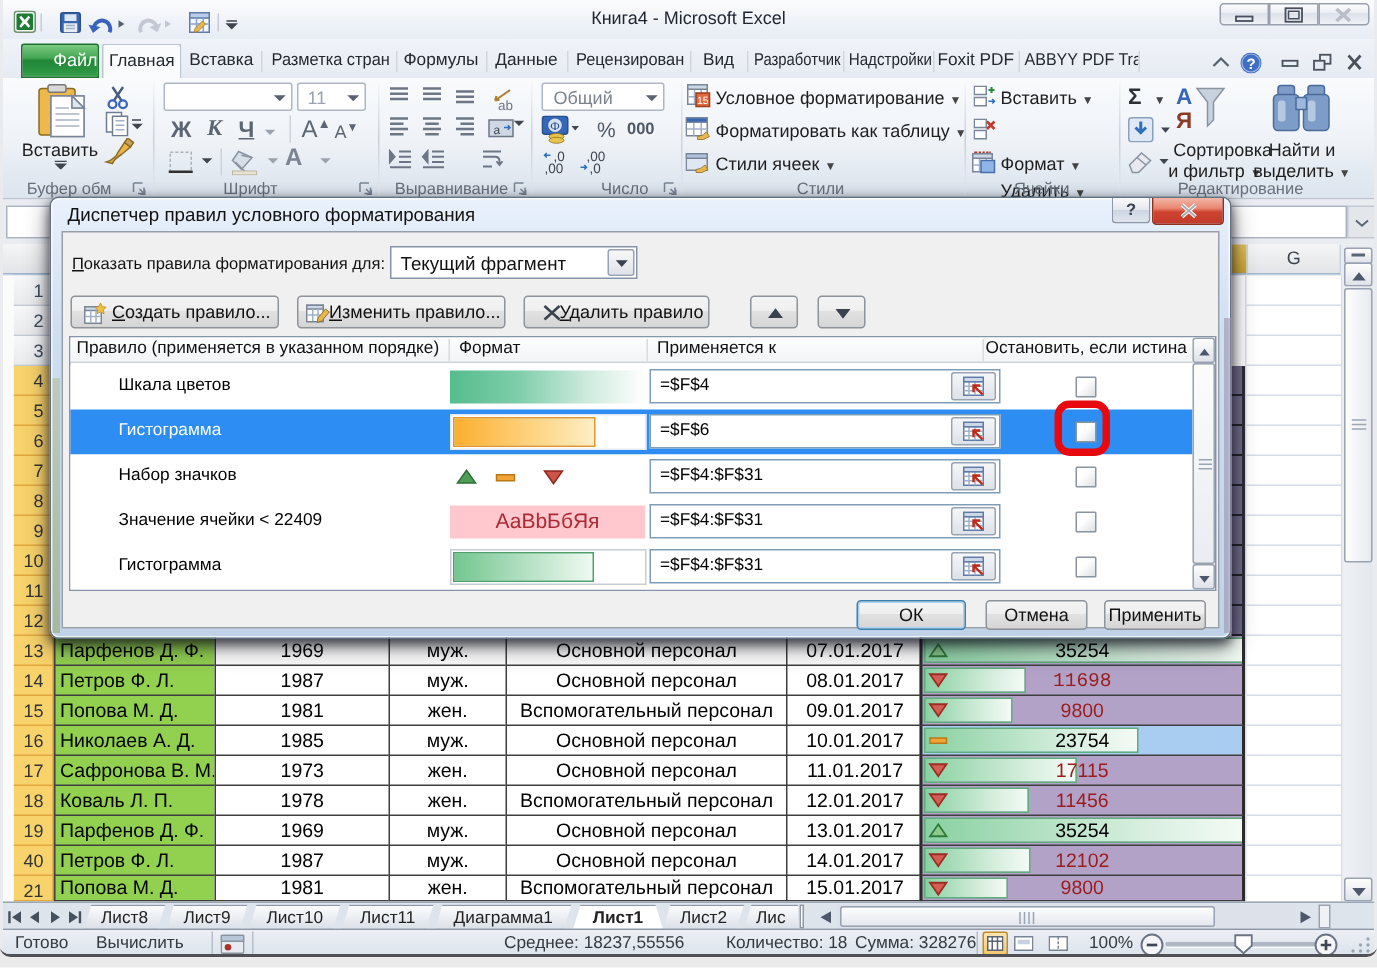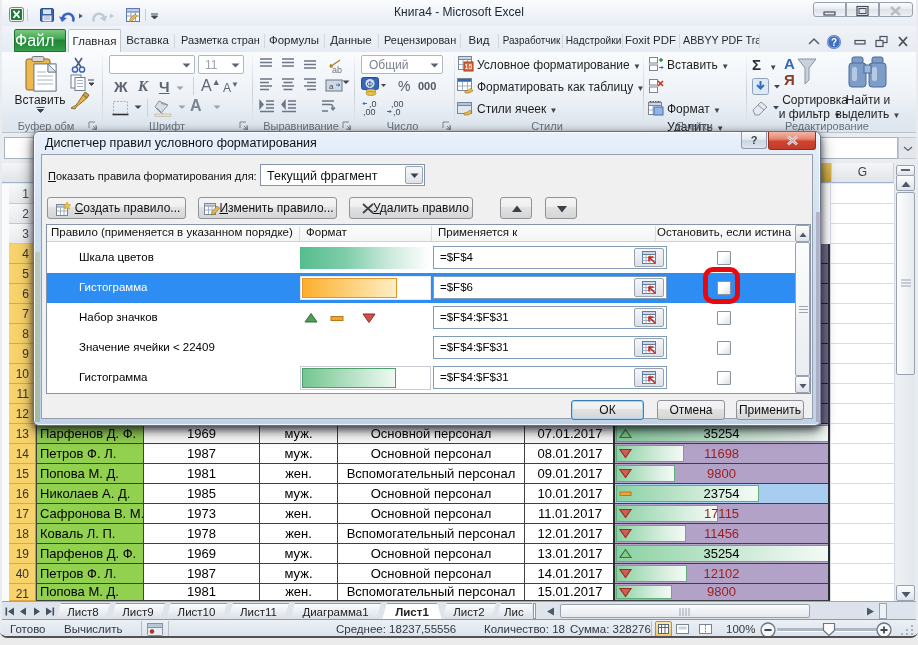--- a/index.html
+++ b/index.html
@@ -13,21 +13,21 @@
     background:linear-gradient(#fbfcfd,#eef2f8 60%,#e7edf5); border-left:2px solid #e7e9ec; border-right:2px solid #e7e9ec;}
   #title { position:absolute; left:0; right:0; top:5px; text-align:center; font-size:12px; color:#1e2430; }
   .winbtn { position:absolute; top:2px; height:15px; border:1px solid #98a0ab; background:linear-gradient(#fdfdfe,#e9ecf1 45%,#dde2ea 46%,#eef1f5); }
   
   #tabrow { position:absolute; left:0; top:26px; width:918px; height:26px;
     background:linear-gradient(#f0f3f8,#e6ebf3); border-left:2px solid #e7e9ec; border-right:2px solid #e7e9ec; }
   .rtab { position:absolute; top:3px; height:23px; font-size:11.5px; color:#24292f; text-align:center; line-height:22px; white-space:nowrap; overflow:hidden; }
   .rtab.sel { background:#fafbfc; border:1px solid #bcc6d1; border-bottom:none; border-radius:2px 2px 0 0; }
   #filetab { position:absolute; left:12px; top:3px; width:52px; height:23px; border-radius:2px 2px 0 0;
     background:linear-gradient(#7cc97f,#45a855 40%,#1f8636 50%,#2c9643 85%,#3aa04e); border:1px solid #1d7030;
-    color:#fff; font-size:16px; text-align:left; line-height:21px; }
+    color:#fff; font-size:12px; text-align:right; line-height:21px; }
   .tabsep { position:absolute; top:8px; width:1px; height:14px; background:#d2d7de; }
   
   #ribbon { position:absolute; left:0; top:52px; width:918px; height:81px;
     background:linear-gradient(#f9fbfd,#eef2f7 55%,#e2e9f1 80%,#dde5ee);
     border-bottom:1px solid #b9c2cd; border-left:2px solid #dfe3e8; border-right:2px solid #dfe3e8; }
   .gsep { position:absolute; top:2px; width:1px; height:76px; background:linear-gradient(#f5f8fb,#c9d0d9 50%,#e7ebf1); }
   .glabel { position:absolute; top:68px; font-size:11px; color:#68707c; text-align:center; white-space:nowrap; }
   .ricon { position:absolute; }
   .rtext { position:absolute; font-size:12px; color:#1e1e1e; white-space:nowrap; }
   .dd { color:#444; font-size:8px; }
@@ -288,21 +288,21 @@
     <svg class="ricon" style="left:359px;top:47px" width="52" height="18" viewBox="0 0 52 18">
       <g font-family="Liberation Sans" font-size="9" fill="#3f4650">
         <text x="8" y="8">,0</text>
           <text x="2" y="16">,00</text>
         <text x="30" y="8">,00</text>
           <text x="32" y="16">,0</text>
       </g>
       <path d="M6 4.5 l-4 0 m1.5 -1.5 l-1.5 1.5 l1.5 1.5" stroke="#2f6fbe" fill="none"></path>
       <path d="M26 12.5 l4 0 m-1.5 -1.5 l1.5 1.5 l-1.5 1.5" stroke="#2f6fbe" fill="none"></path>
     </svg>
-    <div class="glabel" style="left:358px;width:85px;">Число</div>
+    <div class="glabel" style="left:372px;width:85px;">Число</div>
     <svg class="ricon" style="left:440px;top:69px" width="11" height="11">
         <path d="M1 1 h6 M1 1 v6 M8 4 v4 h-4" stroke="#7a8594" fill="none"></path>
         <path d="M5 5 l3.5 3.5 M8.5 5.5 v3 h-3" stroke="#7a8594" fill="none"></path>
       </svg>
 
     <svg class="ricon" style="left:456px;top:4px" width="16" height="16" viewBox="0 0 16 16">
       <rect x="0.5" y="0.5" width="13" height="13" fill="#fff" stroke="#7a8698"></rect>
       <path d="M0.5 0.5 h13 v3 h-13 z" fill="#cdd8e6" stroke="#7a8698"></path>
       <line x1="5" y1="4" x2="5" y2="13.5" stroke="#9fb0c8"></line>
         <line x1="9.5" y1="4" x2="9.5" y2="13.5" stroke="#9fb0c8"></line>
@@ -470,21 +470,21 @@
           <svg style="position:absolute;left:3px;top:4px" width="15" height="11">
             <path d="M7.5 1.5 l5.5 8 h-11 z" fill="#8cc98c" stroke="#2e7a3c" stroke-width="1.2"></path>
           </svg>
           <div style="position:absolute;left:0;top:0;width:100%;text-align:center;line-height:19px;color:#000">35254</div>
         </div>
         <div class="cell" style="left:36px;top:260px;width:107px;height:20px;background:#92d050;border-left:1px solid #3f3f3f;border-bottom:1px solid #3f3f3f;text-align:left;padding-left:3px;color:#000;line-height:19px">Петров Ф. Л.</div>
         <div class="cell" style="left:143px;top:260px;width:116px;height:20px;background:#fff;border-left:1px solid #3f3f3f;border-bottom:1px solid #3f3f3f;text-align:center;color:#000;line-height:19px">1987</div>
         <div class="cell" style="left:259px;top:260px;width:78px;height:20px;background:#fff;border-left:1px solid #3f3f3f;border-bottom:1px solid #3f3f3f;text-align:center;color:#000;line-height:19px">муж.</div>
         <div class="cell" style="left:337px;top:260px;width:187px;height:20px;background:#fff;border-left:1px solid #3f3f3f;border-bottom:1px solid #3f3f3f;text-align:center;color:#000;line-height:19px">Основной персонал</div>
         <div class="cell" style="left:524px;top:260px;width:91px;height:20px;background:#fff;border-left:1px solid #3f3f3f;border-bottom:1px solid #3f3f3f;text-align:center;color:#000;line-height:19px">08.01.2017</div>
-        <div class="cell" style="left:613px;top:260px;width:217px;height:20px;background:#b2a2c7;border-left:2px solid #2b2b2b;border-right:2px solid #2b2b2b;border-bottom:1px solid #3f3f3f;">
+        <div class="cell" style="left:613px;top:260px;width:217px;height:20px;background:#b2a2c7;border-left:2px solid #2b2b2b;border-right:2px solid #2b2b2b;border-bottom:1px solid #3f3f3f;font-family:Liberation Mono, monospace;">
           <div style="position:absolute;left:1px;top:1px;width:68px;height:17px;background:linear-gradient(90deg,#8ad1a2,#d9efe0 70%,#f3faf5);border:1px solid #5fae7c"></div>
           <svg style="position:absolute;left:3px;top:4px" width="15" height="11">
             <path d="M2 1.5 h11 l-5.5 8 z" fill="#d35f54" stroke="#9c2d24" stroke-width="1.2"></path>
           </svg>
           <div style="position:absolute;left:0;top:0;width:100%;text-align:center;line-height:19px;color:#9c1c1c">11698</div>
         </div>
         <div class="cell" style="left:36px;top:280px;width:107px;height:20px;background:#92d050;border-left:1px solid #3f3f3f;border-bottom:1px solid #3f3f3f;text-align:left;padding-left:3px;color:#000;line-height:19px">Попова М. Д.</div>
         <div class="cell" style="left:143px;top:280px;width:116px;height:20px;background:#fff;border-left:1px solid #3f3f3f;border-bottom:1px solid #3f3f3f;text-align:center;color:#000;line-height:19px">1981</div>
         <div class="cell" style="left:259px;top:280px;width:78px;height:20px;background:#fff;border-left:1px solid #3f3f3f;border-bottom:1px solid #3f3f3f;text-align:center;color:#000;line-height:19px">жен.</div>
         <div class="cell" style="left:337px;top:280px;width:187px;height:20px;background:#fff;border-left:1px solid #3f3f3f;border-bottom:1px solid #3f3f3f;text-align:center;color:#000;line-height:19px">Вспомогательный персонал</div>
@@ -801,20 +801,21 @@
                     <path d="M0.5 3.5 h13 M0.5 6.5 h13 M0.5 9.5 h13 M4 0.5 v12 M8 0.5 v12" stroke="#9fb0c8"></path>
                     <rect x="0.5" y="0.5" width="13" height="3" fill="#cdd8e6" stroke="#5f7aa8"></rect>
                     <path d="M13 12 l-6 -6 m0 4.5 v-4.5 h4.5" stroke="#c02818" stroke-width="1.6" fill="none"></path>
                   </svg>
                 </div>
               </div>
               <div class="abs" style="left:670px;top:8px;width:14px;height:14px;background:linear-gradient(315deg,#dcdfe3,#fff 60%);border:1px solid #8a949f;border-radius:1px"></div>
             </div>
             <div class="abs" style="left:0;top:108px;width:748px;height:30px;background:#fff;font-size:11.5px;color:#000">
               <div class="abs" style="left:32px;top:8px">Значение ячейки &lt; 22409</div>
+              <div class="abs" style="left:253px;top:4px;width:130px;height:22px;background:#ffc7ce;color:#aa2a33;text-align:center;font-size:14px;line-height:21px">АаВbБбЯя</div>
               <div class="abs" style="left:386px;top:3px;width:234px;height:23px;background:#fff;border:1px solid #7f9db9;color:#000">
                 <span style="position:absolute;left:6px;top:4px">=$F$4:$F$31</span>
                 <div style="position:absolute;right:2px;top:1px;width:30px;height:19px;background:linear-gradient(#f5f6f8,#dde2e9);border:1px solid #98a2b0;border-radius:2px">
                   <svg style="position:absolute;left:7px;top:2px" width="16" height="14">
                     <rect x="0.5" y="0.5" width="13" height="12" fill="#fff" stroke="#5f7aa8"></rect>
                     <path d="M0.5 3.5 h13 M0.5 6.5 h13 M0.5 9.5 h13 M4 0.5 v12 M8 0.5 v12" stroke="#9fb0c8"></path>
                     <rect x="0.5" y="0.5" width="13" height="3" fill="#cdd8e6" stroke="#5f7aa8"></rect>
                     <path d="M13 12 l-6 -6 m0 4.5 v-4.5 h4.5" stroke="#c02818" stroke-width="1.6" fill="none"></path>
                   </svg>
                 </div>

